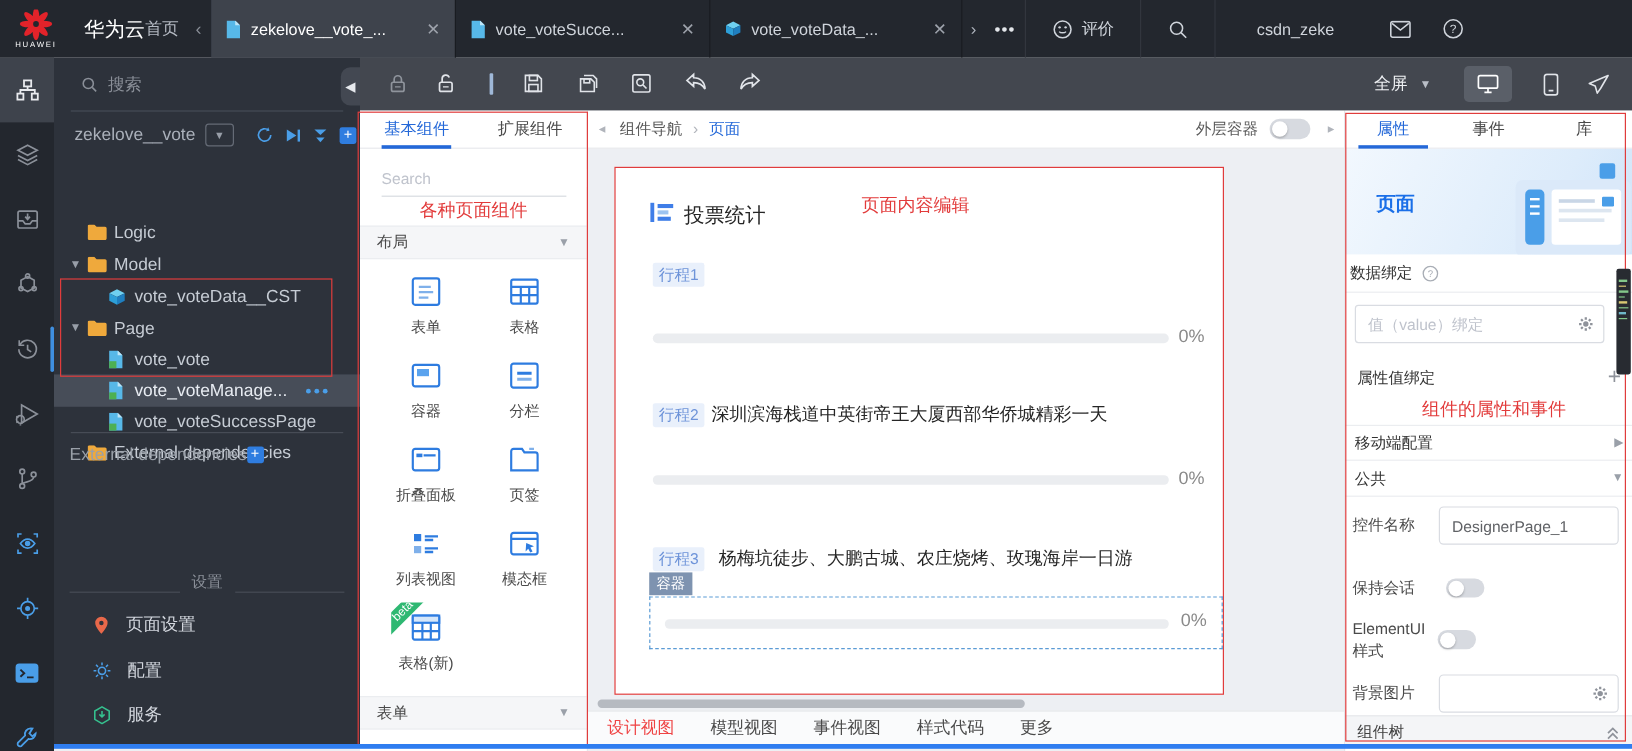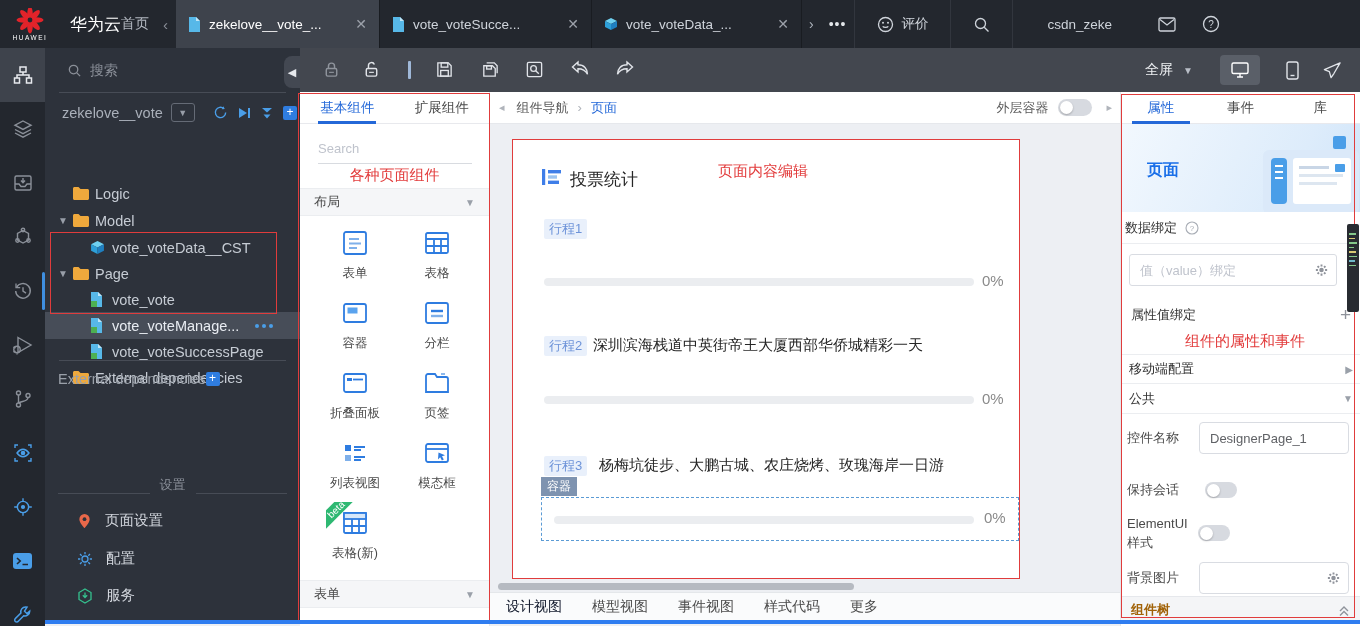--- a/index.html
+++ b/index.html
@@ -578,21 +578,21 @@
     <span class="abs" style="left:28px;top:337px;background:#7e93b0;color:#fff;font-size:12px;padding:1px 6px;z-index:2">容器</span>
     <div class="abs" style="left:28px;top:357px;width:478px;height:44px;border:1px dashed #5b9bd5">
       <div class="ptrack" style="left:12px;top:18px;width:420px"></div>
       <span class="ppct" style="left:442px;top:11px">0%</span>
     </div>
   </div>
 
   <div class="abs" style="left:8px;top:491px;width:356px;height:7px;border-radius:4px;background:#b6bac1"></div>
 
   <div id="viewtabs">
-    <span style="color:#0f172a">设计视图</span>
+    <span style="color:#ef4444">设计视图</span>
     <span>模型视图</span>
     <span>事件视图</span>
     <span>样式代码</span>
     <span>更多</span>
   </div>
 </div>
 
 <div class="whitepanel" style="left:1120px;width:240px;border-left:1px solid #e4e6ea">
   <div class="ptabs">
     <div class="ptab on">属性</div>
@@ -674,21 +674,21 @@
       <input class="inp" style="width: 150px; border-radius: 4px;">
       <span class="gearwrap">
         <svg width="15" height="15" viewBox="0 0 16 16" stroke="#8f939b" stroke-width="2" fill="none">
             <circle cx="8" cy="8" r="2.4" fill="#8f939b" stroke="none"></circle>
             <path d="M8 2v2.2M8 11.8V14M2 8h2.2M11.8 8H14M3.8 3.8l1.5 1.5M10.7 10.7l1.5 1.5M12.2 3.8l-1.5 1.5M5.3 10.7l-1.5 1.5"></path>
           </svg>
       </span>
     </span>
   </div>
 
-  <div class="prow" style="top:504px;height:26px;background:#f4f5f7;border-top:1px solid #e6e8ec;padding:0 10px;font-weight:bold;color:#a16207">
+  <div class="prow" style="top:504px;height:26px;background:#f4f5f7;border-top:1px solid #e6e8ec;padding:0 10px;font-weight:normal;color:#404040">
     <span>组件树</span>
     <svg width="14" height="14" viewBox="0 0 14 14" style="margin-left:auto" stroke="#8f939b" stroke-width="1.4" fill="none">
         <path d="M3 8l4-4 4 4M3 12.5L7 8.5l4 4"></path>
       </svg>
   </div>
 </div>
 
 <div class="abs" style="left:1347px;top:224px;width:12px;height:88px;background:#282b31;border-radius:2px;z-index:46;padding:6px 2px">
   <div style="height:1.5px;background:#84c78a;margin:3px 0;width:7px"></div>
   <div style="height:1.5px;background:#d8c873;margin:3px 0;width:6px"></div>

